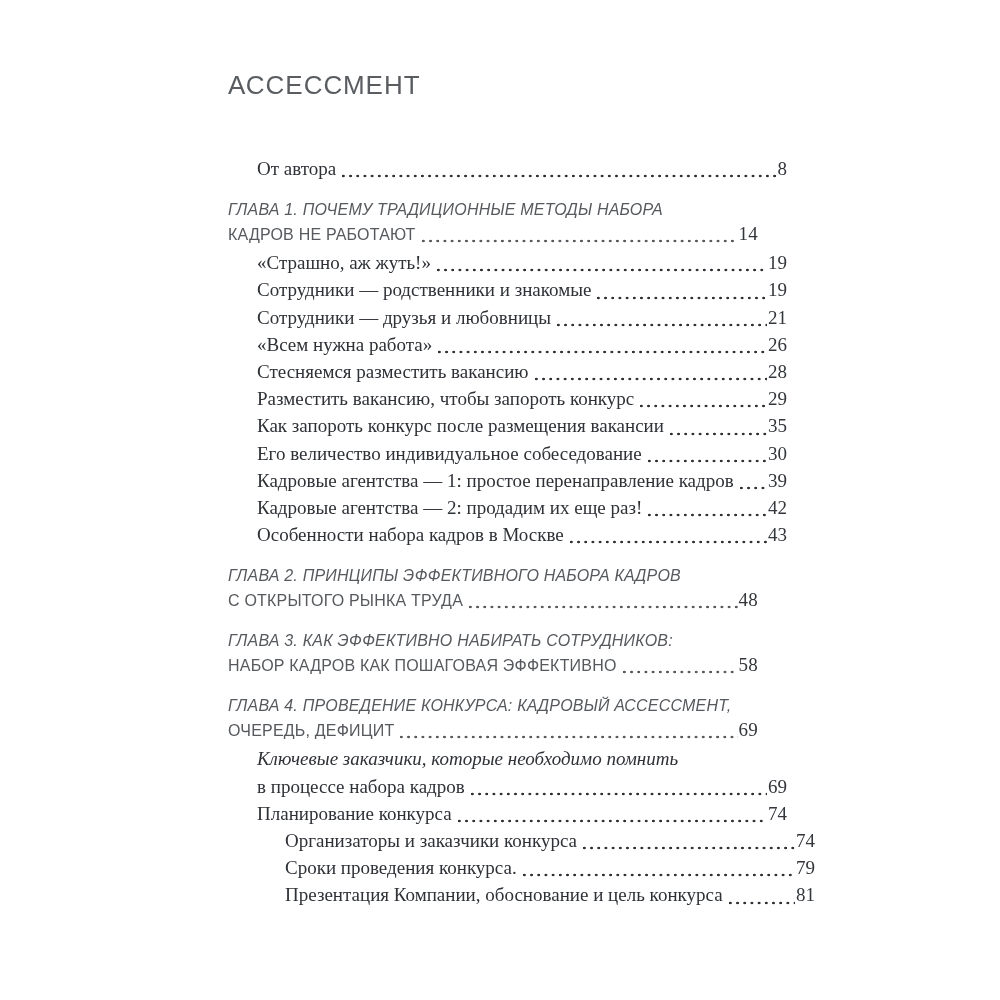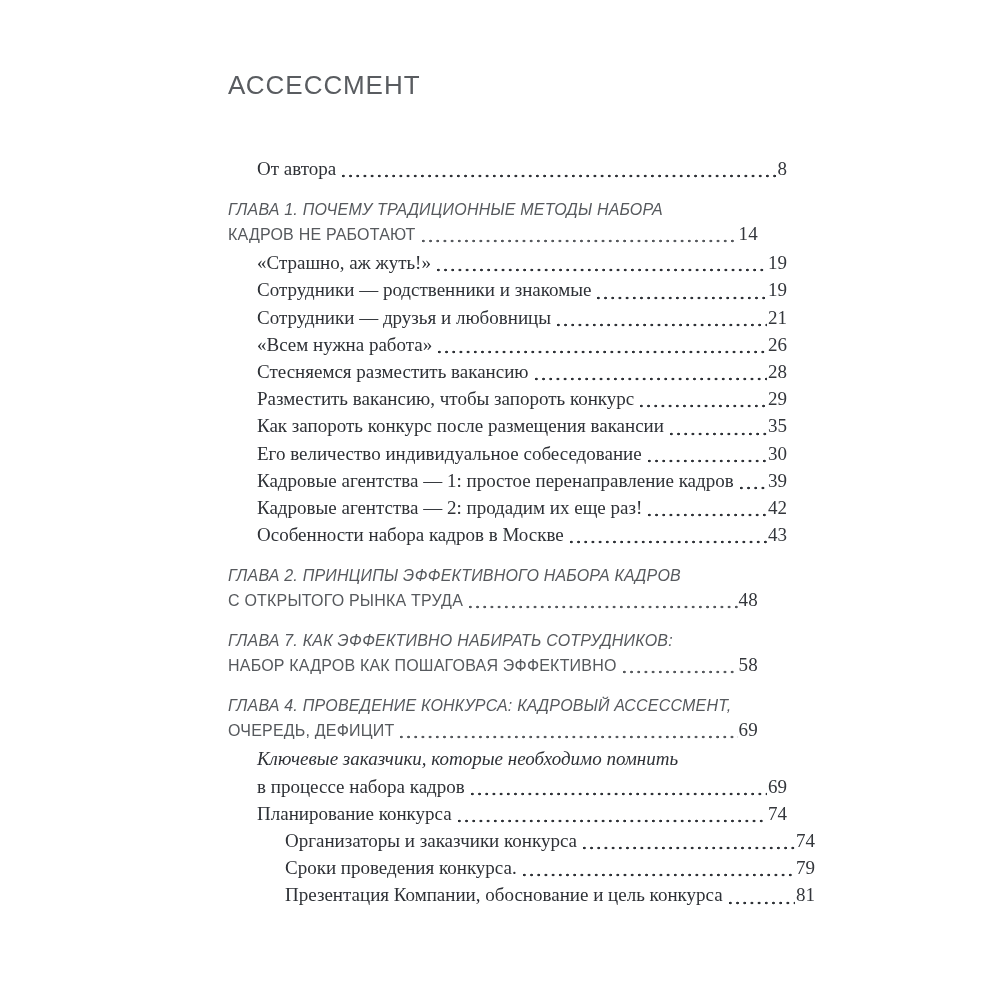--- a/index.html
+++ b/index.html
@@ -179,21 +179,21 @@
         </div>
         <div class="toc-item chapter">
           <div class="line-pre">ГЛАВА 2. ПРИНЦИПЫ ЭФФЕКТИВНОГО НАБОРА КАДРОВ</div>
           <div class="line-last">
             <span class="txt">С ОТКРЫТОГО РЫНКА ТРУДА</span>
             <span class="leader"></span>
             <span class="pg">48</span>
           </div>
         </div>
         <div class="toc-item chapter">
-          <div class="line-pre">ГЛАВА 7. КАК ЭФФЕКТИВНО НАБИРАТЬ СОТРУДНИКОВ:</div>
+          <div class="line-pre">ГЛАВА 3. КАК ЭФФЕКТИВНО НАБИРАТЬ СОТРУДНИКОВ:</div>
           <div class="line-last">
             <span class="txt">НАБОР КАДРОВ КАК ПОШАГОВАЯ ЭФФЕКТИВНО</span>
             <span class="leader"></span>
             <span class="pg">58</span>
           </div>
         </div>
         <div class="toc-item chapter">
           <div class="line-pre">ГЛАВА 4. ПРОВЕДЕНИЕ КОНКУРСА: КАДРОВЫЙ АССЕССМЕНТ,</div>
           <div class="line-last">
             <span class="txt">ОЧЕРЕДЬ, ДЕФИЦИТ</span>

